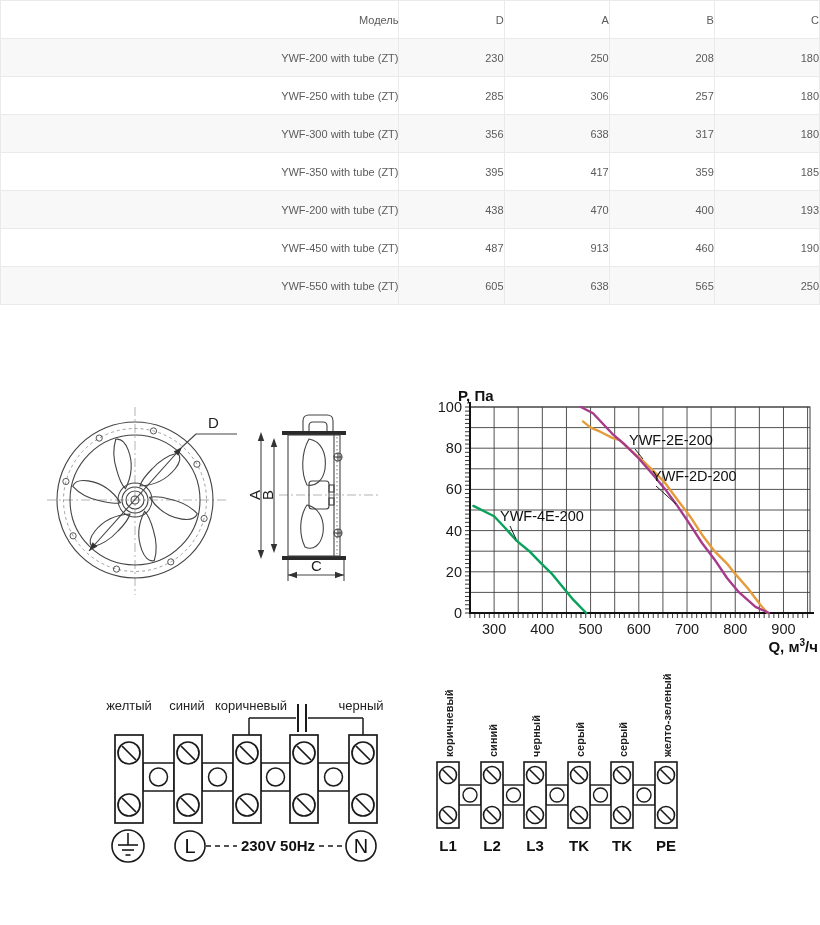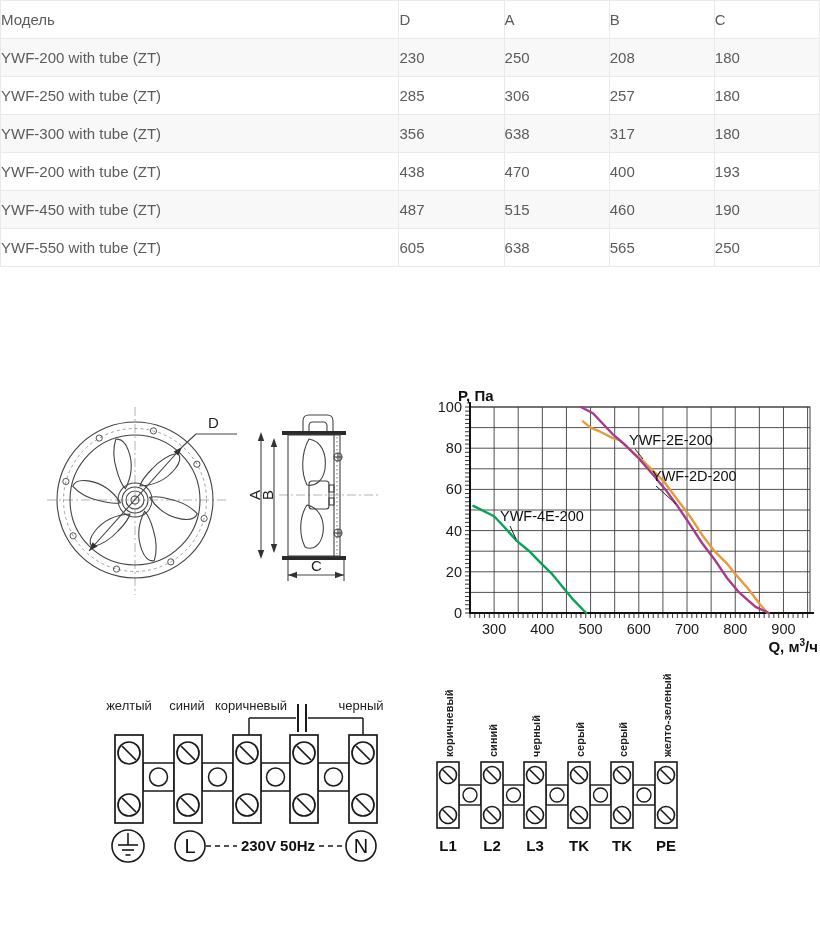--- a/index.html
+++ b/index.html
@@ -1,21 +1,21 @@
 <!DOCTYPE html>
 <html><head>
 <meta charset="utf-8">
 <style>
   html,body{margin:0;padding:0;background:#fff;}
   .canvas{position:relative;width:820px;height:925px;background:#fff;
           font-family:"Liberation Sans", sans-serif;overflow:hidden;}
   table.dim{border-collapse:collapse;width:820px;table-layout:fixed;}
   table.dim th, table.dim td{
-    border:1px solid #eaeaea;height:37px;text-align:left;vertical-align:middle;
-    font-size:15px;color:#5b5b5b;font-weight:400;padding:0;}
+    border:1px solid #eaeaea;height:37px;text-align:right;vertical-align:middle;
+    font-size:11px;color:#5b5b5b;font-weight:400;padding:0;}
   table.dim col.c-model{width:398px;}
   table.dim col.c-num{width:105px;}
   table.dim tbody tr:nth-child(odd){background:#f8f8f8;}
   svg{position:absolute;overflow:visible;}
   #fan-front{left:45px;top:393px;}
   #fan-side{left:243px;top:395px;}
   #chart{left:430px;top:388px;}
   #wire1{left:90px;top:692px;}
   #wire2{left:420px;top:675px;}
   .dln{stroke:#444;stroke-width:1.1;fill:none;}
@@ -60,30 +60,37 @@
           <td>180</td>
         </tr>
         <tr>
           <td>YWF-300 with tube (ZT)</td>
           <td>356</td>
           <td>638</td>
           <td>317</td>
           <td>180</td>
         </tr>
         <tr>
+          <td>YWF-350 with tube (ZT)</td>
+          <td>395</td>
+          <td>417</td>
+          <td>359</td>
+          <td>185</td>
+        </tr>
+        <tr>
           <td>YWF-200 with tube (ZT)</td>
           <td>438</td>
           <td>470</td>
           <td>400</td>
           <td>193</td>
         </tr>
         <tr>
           <td>YWF-450 with tube (ZT)</td>
           <td>487</td>
-          <td>515</td>
+          <td>913</td>
           <td>460</td>
           <td>190</td>
         </tr>
         <tr>
           <td>YWF-550 with tube (ZT)</td>
           <td>605</td>
           <td>638</td>
           <td>565</td>
           <td>250</td>
         </tr>

